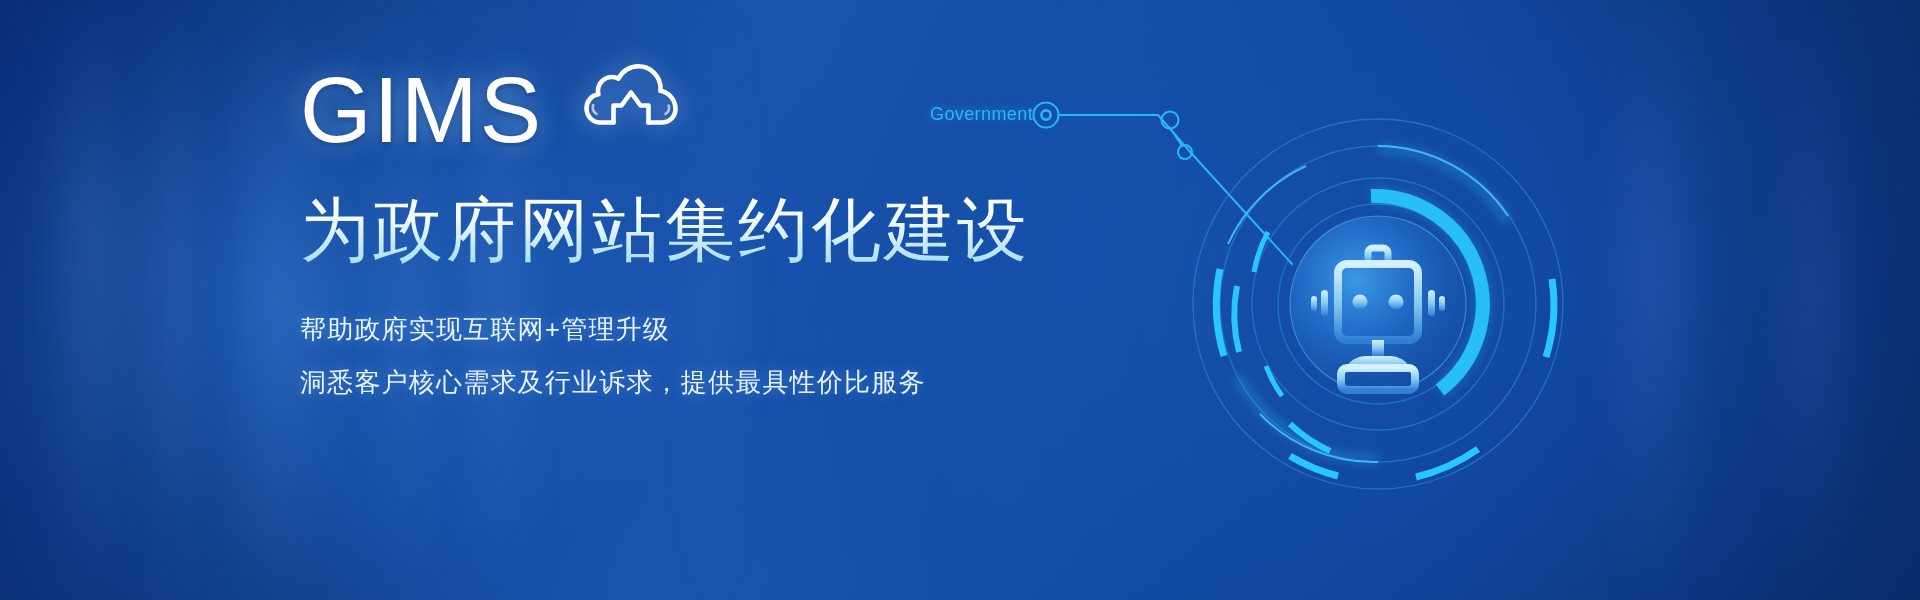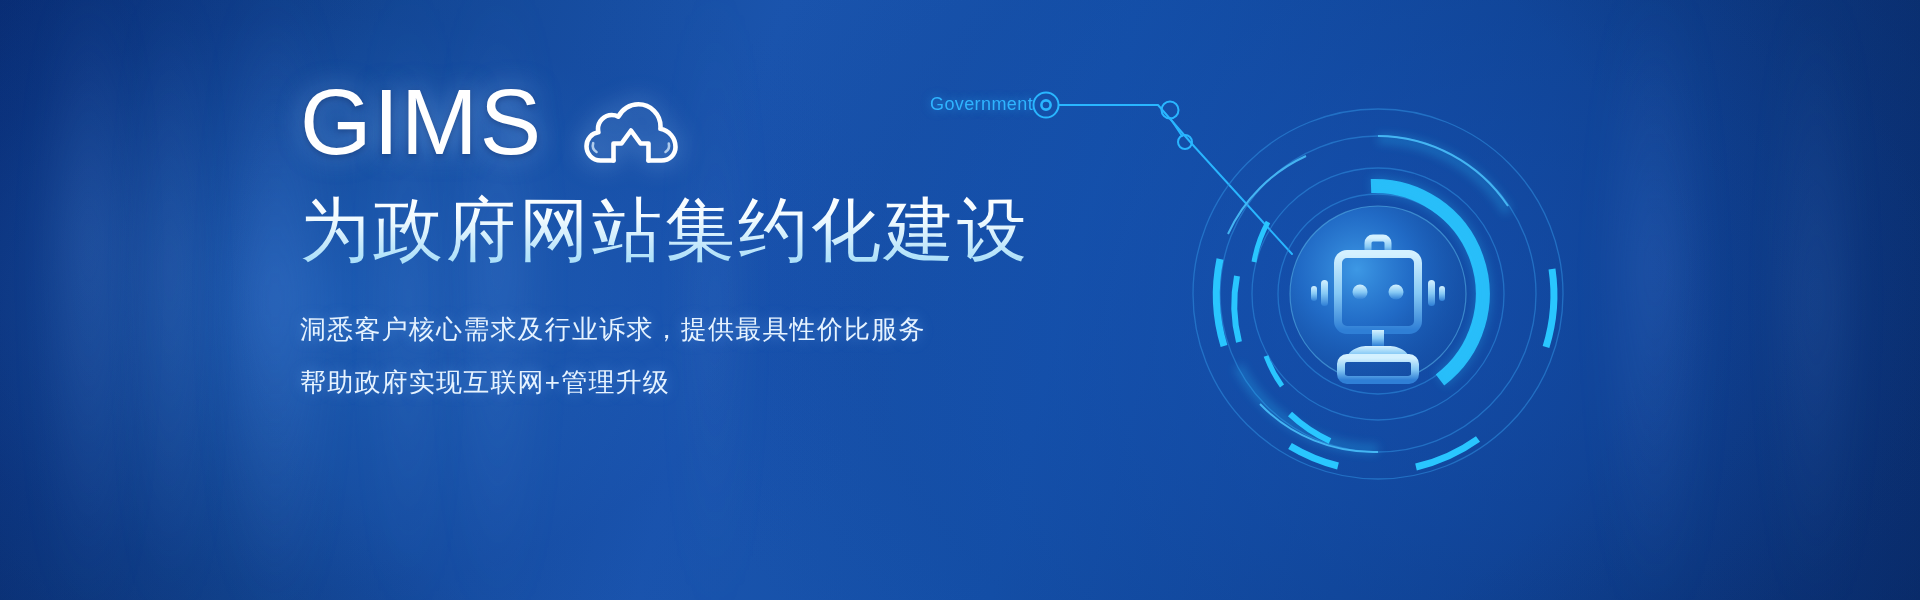--- a/index.html
+++ b/index.html
@@ -25,21 +25,21 @@
   .s4{left:392px; width:34px; background:linear-gradient(180deg,rgba(140,190,255,0) 0%,rgba(140,190,255,.10) 50%,rgba(140,190,255,0) 100%);}
   .s5{left:470px; width:56px; background:linear-gradient(180deg,rgba(125,180,255,0) 0%,rgba(125,180,255,.12) 45%,rgba(125,180,255,0) 100%);}
   .s6{left:700px; width:30px; background:linear-gradient(180deg,rgba(150,200,255,0) 0%,rgba(150,200,255,.09) 50%,rgba(150,200,255,0) 100%);}
   .s7{left:1620px;width:70px; background:linear-gradient(180deg,rgba(110,165,250,0) 0%,rgba(110,165,250,.13) 45%,rgba(110,165,250,0) 100%);}
   .s8{left:1790px;width:52px; background:linear-gradient(180deg,rgba(120,175,255,0) 0%,rgba(120,175,255,.11) 50%,rgba(120,175,255,0) 100%);}
   .vig{position:absolute;inset:0;pointer-events:none;
     background:radial-gradient(ellipse 1250px 820px at 50% 46%, rgba(0,0,0,0) 55%, rgba(4,25,70,0.38) 100%);}
 
   
   #textblock{position:absolute;left:300px;top:64px;width:900px;}
-  #brandrow{display:flex;align-items:flex-end;height:104px;}
+  #brandrow{display:flex;align-items:flex-start;height:104px;}
   #brand{
     font-size:92px;line-height:1;letter-spacing:2px;font-weight:300;color:#ffffff;
     text-shadow:0 0 26px rgba(150,200,255,.55), 0 2px 6px rgba(0,30,90,.55);
   }
   #cloudicon{margin-left:40px;width:96px;height:66px;display:block;
     filter:drop-shadow(0 0 12px rgba(170,215,255,.65));}
 
   #headline{
     margin-top:22px;
     font-size:70px;line-height:1.16;letter-spacing:3px;font-weight:400;
@@ -51,21 +51,21 @@
   }
 
   #tagline{margin-top:44px;}
   .tagline-line{
     font-size:26px;line-height:1.12;letter-spacing:1.2px;color:#e6f3ff;font-weight:400;
     text-shadow:0 0 14px rgba(120,185,255,.45);
   }
   .tagline-line + .tagline-line{margin-top:24px;}
 
   
-  #graphic{position:absolute;left:930px;top:66px;width:720px;height:470px;}
+  #graphic{position:absolute;left:930px;top:76px;width:720px;height:470px;}
   #govlabel{
     position:absolute;left:0px;top:28px;
     font-size:18px;letter-spacing:.4px;color:#2fb4ff;
     text-shadow:0 0 10px rgba(47,180,255,.6);
     white-space:nowrap;
   }
   #netsvg{position:absolute;left:0;top:0;width:720px;height:470px;overflow:visible;}
   #emblem{position:absolute;left:248px;top:28px;width:400px;height:400px;}
   #emblemsvg{width:400px;height:400px;overflow:visible;}
 </style>
@@ -103,22 +103,22 @@
         <g fill="none" stroke="#dcefff" stroke-width="2.6" stroke-linecap="round" opacity="0.75">
           <path d="M13.5 50.0 C10.5 48.2 9.2 44.6 10.2 41.2"></path>
           <path d="M82.5 50.0 C85.3 48.2 86.6 44.8 85.8 41.6"></path>
         </g>
       </svg>
     </div>
 
     <div id="headline">为政府网站集约化建设</div>
 
     <div id="tagline">
+      <div class="tagline-line">帮助政府实现互联网+管理升级</div>
       <div class="tagline-line">洞悉客户核心需求及行业诉求，提供最具性价比服务</div>
-      <div class="tagline-line">帮助政府实现互联网+管理升级</div>
     </div>
   </div>
 
   <div id="graphic">
 
     <div id="govlabel">Government</div>
 
     <svg id="netsvg" viewBox="0 0 720 470" aria-hidden="true">
 
       <g>

